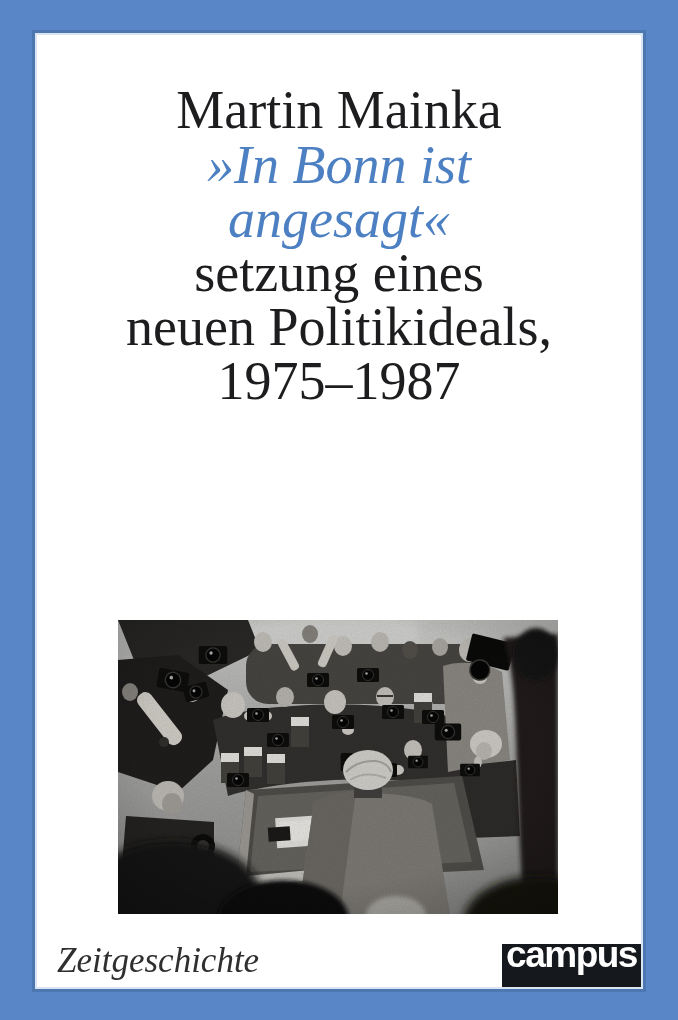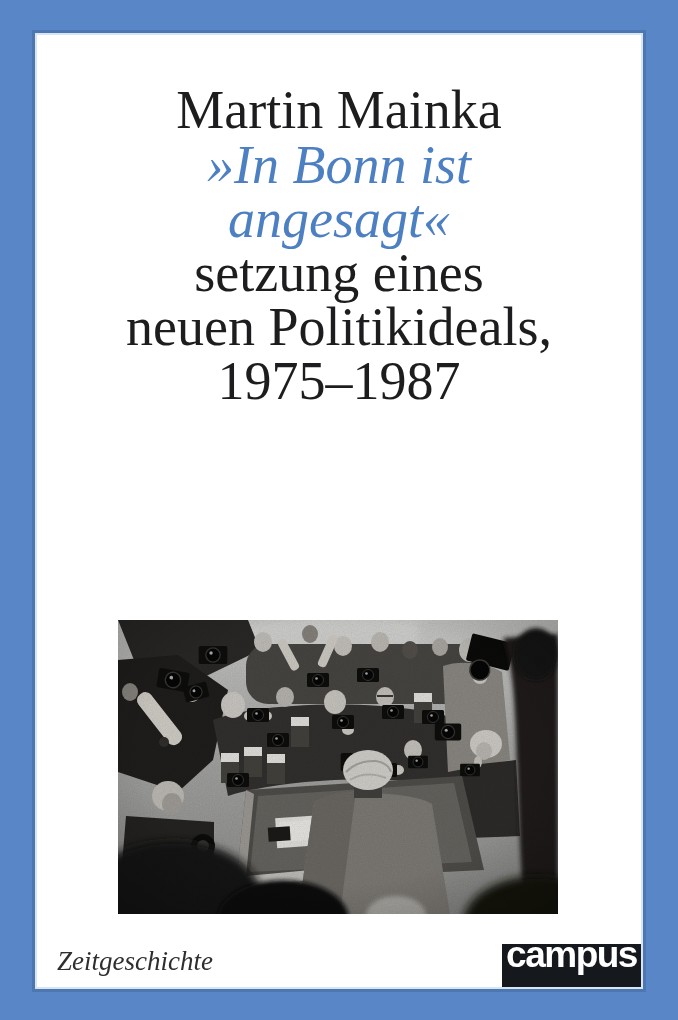--- a/index.html
+++ b/index.html
@@ -41,21 +41,21 @@
   .subtitle-line{
     font-size:54px;line-height:54px;color:var(--ink);
   }
   .photo{
     position:absolute;left:81px;top:585px;
     width:440px;height:294px;overflow:hidden;background:#9a9a98;
   }
   .photo svg{display:block;width:100%;height:100%;}
   .series{
     position:absolute;left:20px;bottom:11px;
-    font-style:italic;font-size:27px;line-height:30px;
+    font-style:italic;font-size:35px;line-height:30px;
     color:var(--series-ink);
   }
   .publisher{
     position:absolute;right:0;bottom:0;
     width:139px;height:43px;
     background:var(--publisher-box);
     color:#fff;
     display:flex;align-items:center;justify-content:center;
     font-family:"Liberation Sans","DejaVu Sans",sans-serif;
     font-weight:bold;font-size:37px;letter-spacing:-1.5px;

